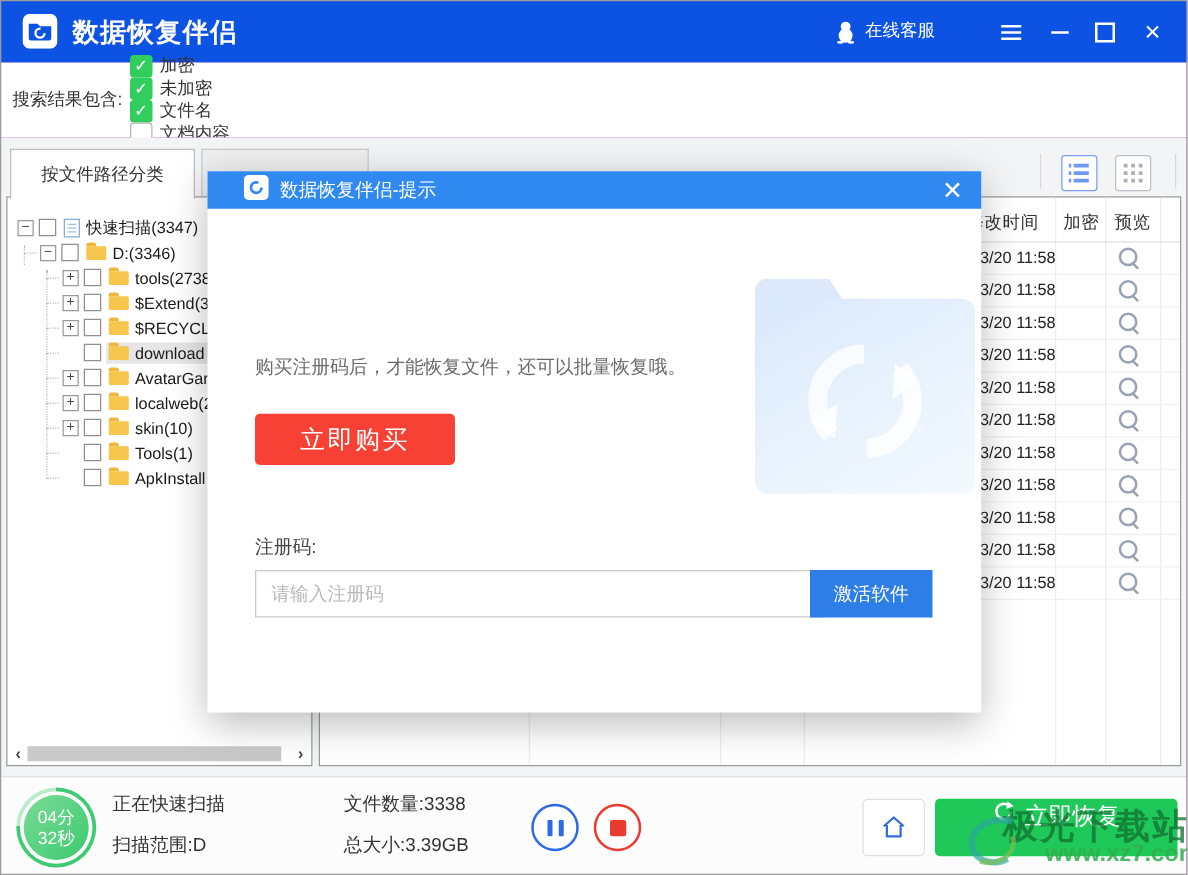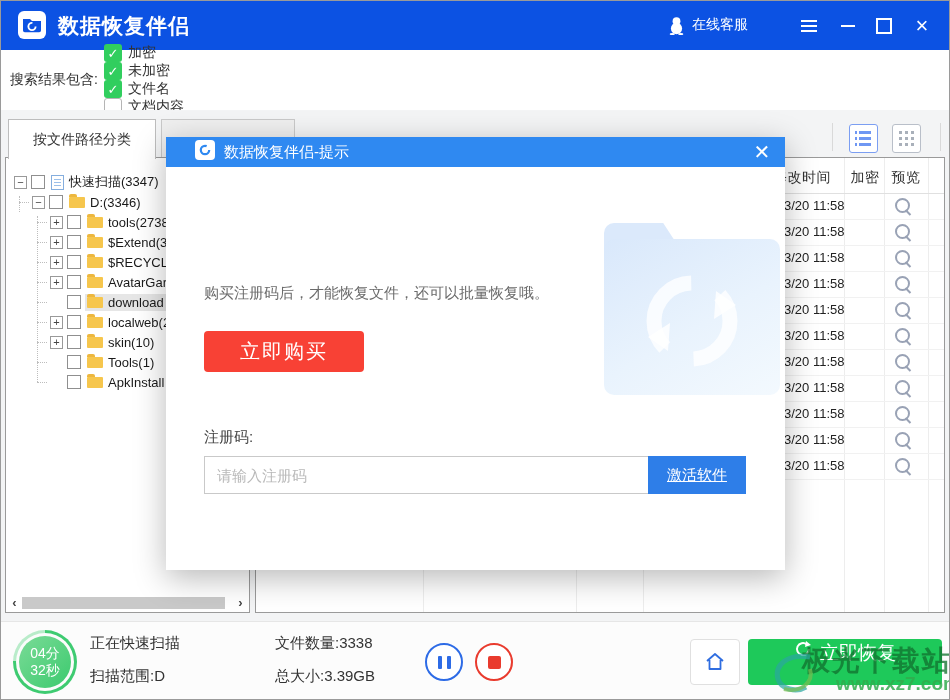--- a/index.html
+++ b/index.html
@@ -122,21 +122,21 @@
   .illu{position:absolute;left:438px;top:86px;width:176px;height:172px;}
   .illu-tab{position:absolute;left:0;top:0;width:80px;height:32px;background:#dbe9fb;border-radius:10px 4px 0 0;
             clip-path:polygon(0 0,74% 0,100% 100%,0 100%);}
   .illu-body{position:absolute;left:0;top:16px;right:0;bottom:0;border-radius:10px;
              background:linear-gradient(150deg,#d9e8fb 0%,#e9f3fd 55%,#f3f9fe 100%);}
   .illu svg{position:absolute;left:28px;top:38px;}
   .code-label{position:absolute;left:38px;top:291px;font-size:15px;color:#444;}
   .code-input{position:absolute;left:38px;top:319px;width:431px;height:36px;border:1px solid #c9c9c9;font-size:15px;padding:0 12px;outline:none;}
   .code-input::placeholder{color:#b9b9b9;}
   .activate-btn{position:absolute;left:482px;top:319px;width:98px;height:38px;background:var(--activate_button_blue,#2e7ee8);
-                border:none;color:#fff;font-size:15px;display:flex;align-items:center;justify-content:center;text-decoration:underline;}
+                border:none;color:#fff;font-size:15px;display:flex;align-items:center;justify-content:center;}
 </style>
 </head>
 <body>
 
 <div class="window" style="--titlebar_blue: #0c52e3; --dialog_titlebar_blue: #2f89f1; --checkbox_green: #31ce5e; --search_button_blue: #1660e2; --buy_button_red: #f84135; --activate_button_blue: #2e7ee8; --recover_button_green: #1ec95a; --timer_green: #3ecb71; --pause_blue: #2d6be6; --stop_red: #e93b2e; --folder_yellow: #f6c64d;">
 
   <div class="titlebar">
     <span class="app-icon">
       <svg width="28" height="28" viewBox="0 0 28 28">
           <rect width="28" height="28" rx="6" fill="#fff"></rect>
@@ -254,35 +254,35 @@
 
         <div class="trow lv2">
           <span class="exp plus"></span>
           <span class="cb"></span>
           <span class="sel-wrap">
             <span class="ticon folder"></span>
             <span>$RECYCLE</span>
           </span>
         </div>
 
-        <div class="trow lv2">
-          <span class="exp plus"></span>
-          <span class="cb"></span>
-          <span class="sel-wrap">
-            <span class="ticon folder"></span>
-            <span>AvatarGar</span>
-          </span>
-        </div>
-
         <div class="trow lv2 selected">
           <span class="exp leaf"></span>
           <span class="cb"></span>
           <span class="sel-wrap">
             <span class="ticon folder"></span>
             <span>download</span>
+          </span>
+        </div>
+
+        <div class="trow lv2">
+          <span class="exp plus"></span>
+          <span class="cb"></span>
+          <span class="sel-wrap">
+            <span class="ticon folder"></span>
+            <span>AvatarGar</span>
           </span>
         </div>
 
         <div class="trow lv2">
           <span class="exp plus"></span>
           <span class="cb"></span>
           <span class="sel-wrap">
             <span class="ticon folder"></span>
             <span>localweb(2</span>
           </span>

